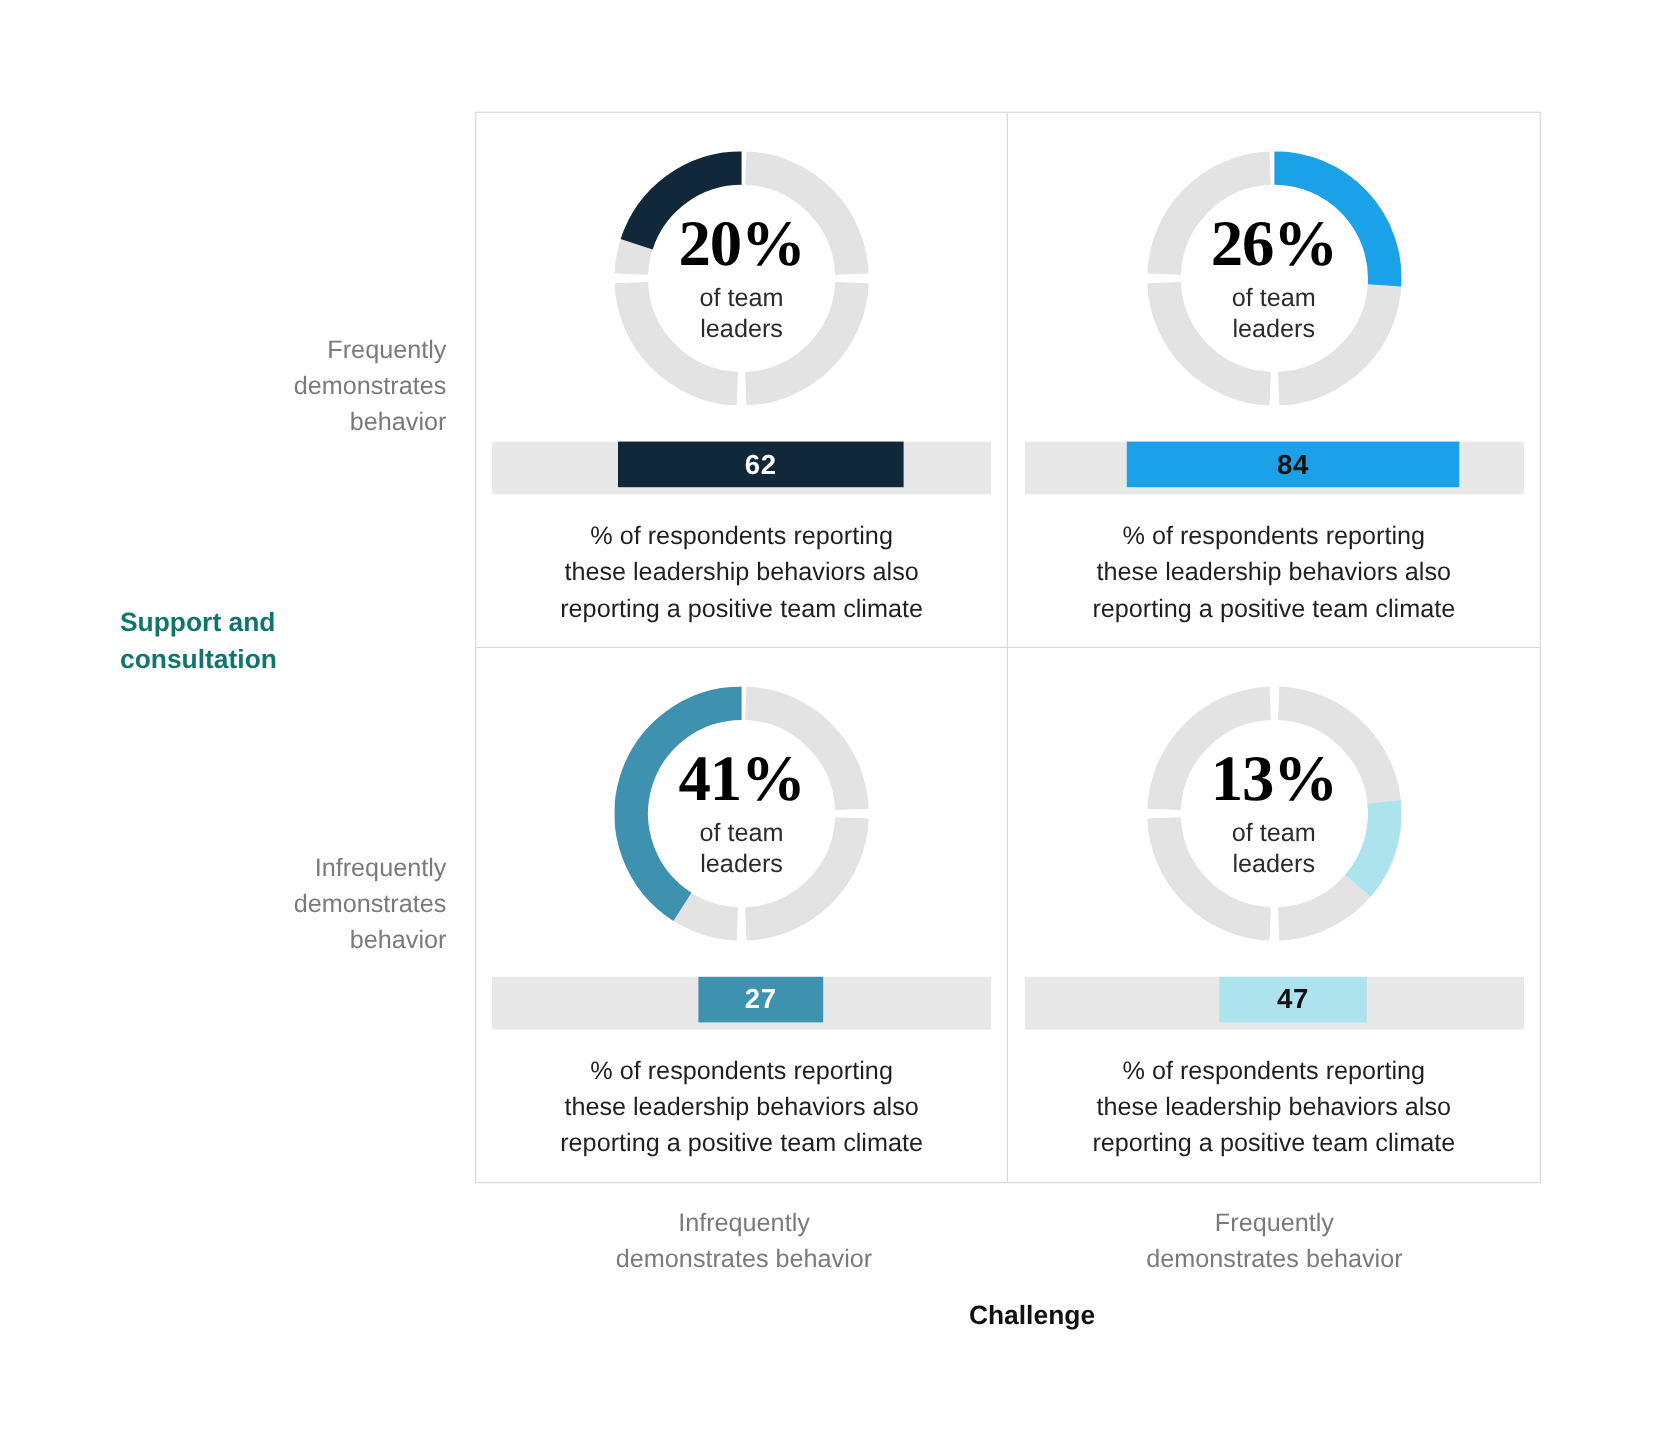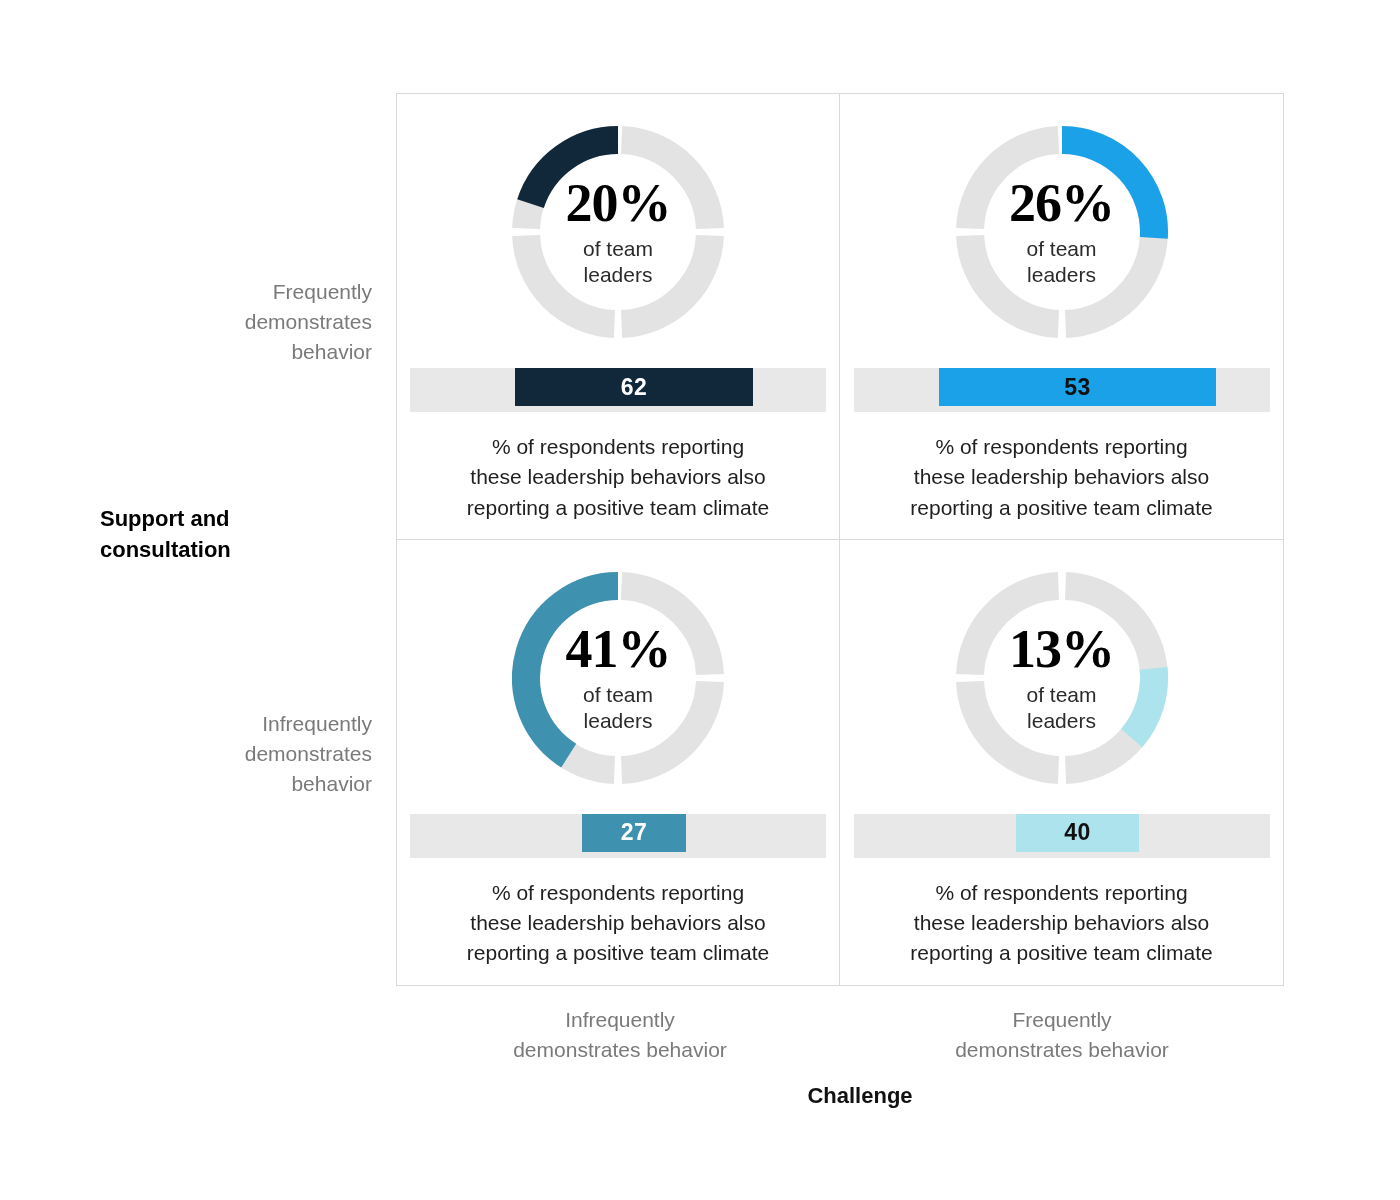--- a/index.html
+++ b/index.html
@@ -135,21 +135,21 @@
   .y-tick.bottom { left: 142px; top: 709px; }
 
   .y-axis-title {
     position: absolute;
     left: 100px;
     top: 503px;
     width: 270px;
     font-size: 22px;
     font-weight: 700;
     line-height: 1.42;
-    color: #000000;
+    color: #0f766e;
     text-align: left;
   }
 
   .x-tick {
     position: absolute;
     top: 1005px;
     width: 400px;
     text-align: center;
     font-size: 21px;
     line-height: 1.42;
@@ -241,21 +241,21 @@
           <div class="donut-pct">26%</div>
           <div class="donut-sub">
             <div>of team</div>
             <div>leaders</div>
           </div>
         </div>
       </div>
 
       <div class="bar-track">
         <div class="bar-fill" style="width: 72%; background: rgb(27, 161, 232);">
-          <span class="bar-value" style="color: rgb(17, 17, 17);">53</span>
+          <span class="bar-value" style="color: rgb(17, 17, 17);">84</span>
         </div>
       </div>
 
       <div class="caption">
         <div>% of respondents reporting</div>
         <div>these leadership behaviors also</div>
         <div>reporting a positive team climate</div>
       </div>
     </div>
 
@@ -307,21 +307,21 @@
           <div class="donut-pct">13%</div>
           <div class="donut-sub">
             <div>of team</div>
             <div>leaders</div>
           </div>
         </div>
       </div>
 
       <div class="bar-track">
         <div class="bar-fill" style="width: 32%; background: rgb(173, 227, 236);">
-          <span class="bar-value" style="color: rgb(17, 17, 17);">40</span>
+          <span class="bar-value" style="color: rgb(17, 17, 17);">47</span>
         </div>
       </div>
 
       <div class="caption">
         <div>% of respondents reporting</div>
         <div>these leadership behaviors also</div>
         <div>reporting a positive team climate</div>
       </div>
     </div>
 

